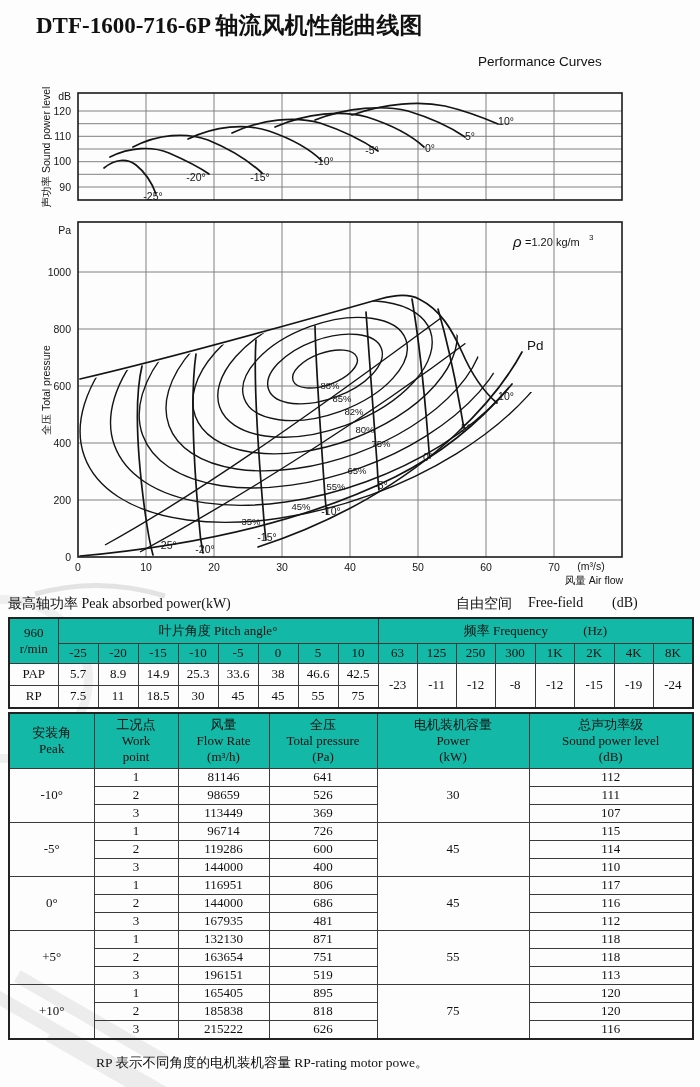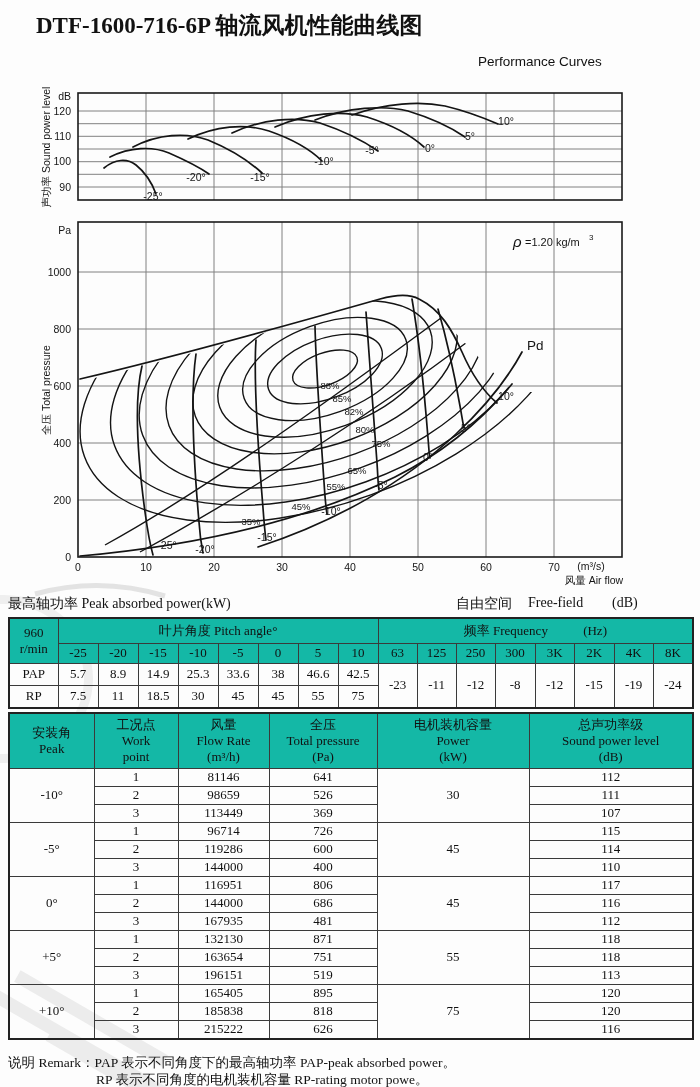--- a/index.html
+++ b/index.html
@@ -239,21 +239,21 @@
     <td class="hdr">-15</td>
     <td class="hdr">-10</td>
     <td class="hdr">-5</td>
     <td class="hdr">0</td>
     <td class="hdr">5</td>
     <td class="hdr">10</td>
     <td class="hdr">63</td>
     <td class="hdr">125</td>
     <td class="hdr">250</td>
     <td class="hdr">300</td>
-    <td class="hdr">3K</td>
+    <td class="hdr">1K</td>
     <td class="hdr">2K</td>
     <td class="hdr">4K</td>
     <td class="hdr">8K</td>
   </tr>
   <tr>
     <td>PAP</td>
     <td>5.7</td>
     <td>8.9</td>
     <td>14.9</td>
     <td>25.3</td>
@@ -427,15 +427,14 @@
           <td>3</td>
           <td>215222</td>
           <td>626</td>
           <td>116</td>
         </tr>
       </tbody>
 </table>
 </div>
 
 <div class="layer remark" style="left:8px;top:1055px;width:684px;">
-  <div>说明 Remark：PAP 表示不同角度下的最高轴功率 PAP-peak absorbed power。</div>
   <div class="l2">RP 表示不同角度的电机装机容量 RP-rating motor powe。</div>
 </div>
 
 </body></html>

